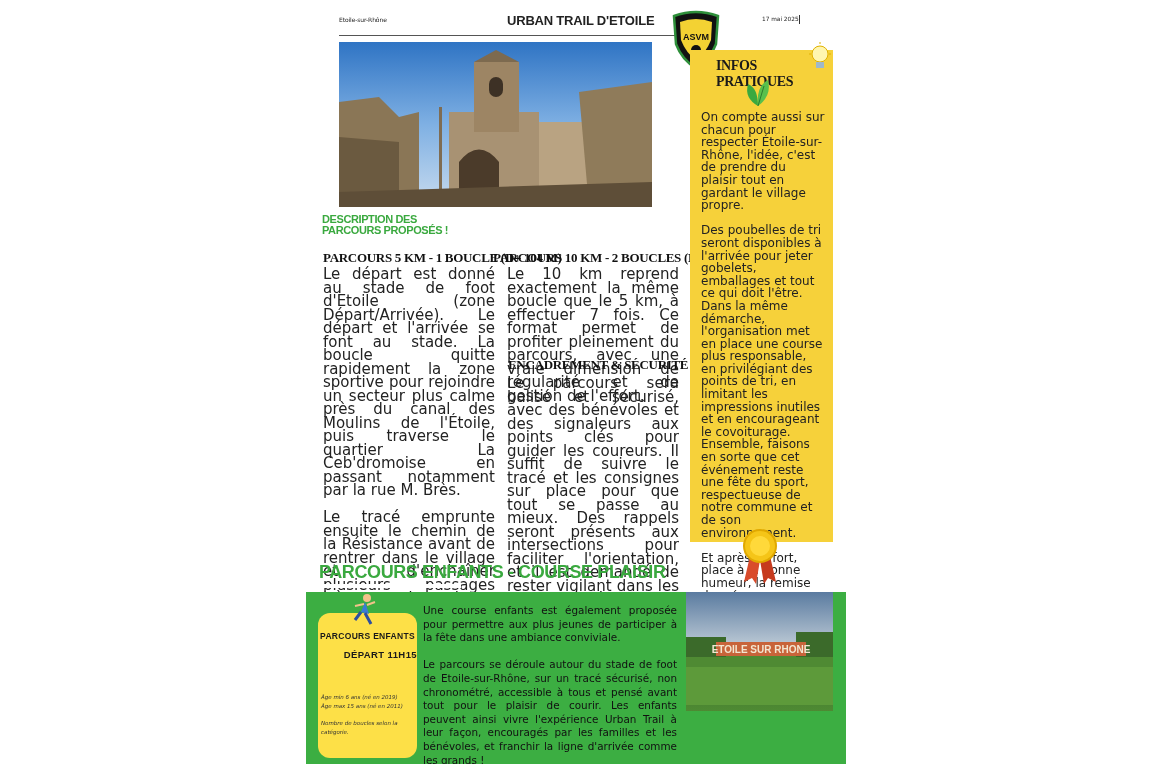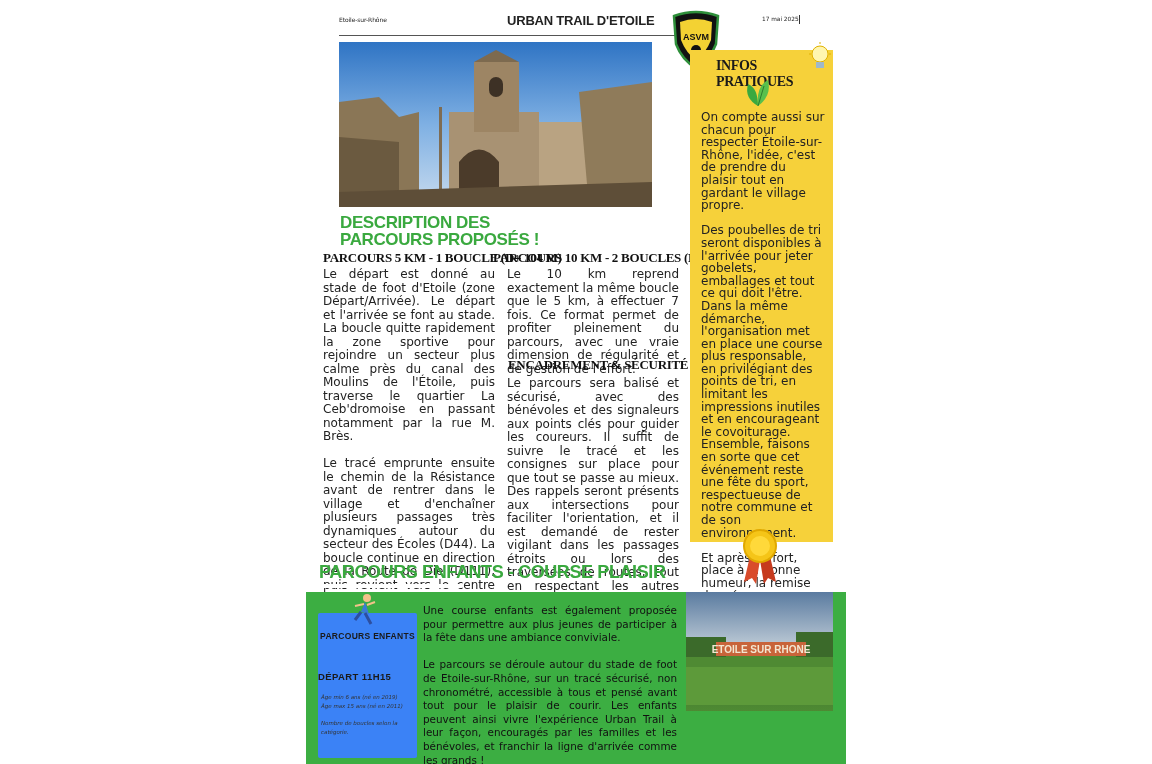--- a/index.html
+++ b/index.html
@@ -18,23 +18,23 @@
   
   .logo { position: absolute; left: 364px; top: 10px; width: 52px; height: 60px; }
 
   
   .hero { position: absolute; left: 33px; top: 42px; width: 313px; height: 165px; overflow: hidden; background: linear-gradient(180deg, #3d7fc9 0%, #6aa3dd 35%, #a7c7ea 55%, #9c8b6b 60%, #6d5a3e 100%); }
 
   
   .green-h { font-family: "Liberation Sans", sans-serif; font-weight: bold; color: #3aa93f; text-transform: uppercase; letter-spacing: -0.4px; line-height: 1; }
   .black-h { font-family: Liberation Serif, serif; font-weight: bold; color: #111; letter-spacing: -0.3px; font-size: 13px; white-space: nowrap; }
 
-  .desc-title { position: absolute; left: 34px; top: 214px; font-size: 17px; width: 200px; }
-
-  .col { position: absolute; font-size: 12px; line-height: 13.5px; color: #222; text-align: justify; }
+  .desc-title { position: absolute; left: 16px; top: 214px; font-size: 11px; width: 200px; }
+
+  .col { position: absolute; font-size: 15px; line-height: 13.5px; color: #222; text-align: justify; }
   .col p { margin-bottom: 13.5px; }
   .col p:last-child { margin-bottom: 0; }
   .col-left { left: 17px; top: 268px; width: 172px; }
   .col-right { left: 201px; top: 268px; width: 172px; }
 
   .h5km { position: absolute; left: 17px; top: 250px; }
   .h10km { position: absolute; left: 187px; top: 250px; }
   .hsecu { position: absolute; left: 202px; top: 357px; }
 
   .enfants-title { position: absolute; left: 13px; top: 563px; font-size: 18px; }
@@ -47,23 +47,23 @@
   .leaf { position: absolute; left: 52px; top: 28px; width: 32px; height: 30px; }
   .bulb { position: absolute; left: 117px; top: -8px; width: 26px; height: 32px; }
 
   
   .green-band { position: absolute; left: 0; top: 592px; width: 540px; height: 172px; background: #3cae42; }
   .white-strip { position: absolute; left: 0; top: 584px; width: 155px; height: 4px; background: #fff; }
   .kids-text { position: absolute; left: 117px; top: 604px; width: 254px; font-size: 10.4px; line-height: 13.6px; color: #111; text-align: justify; }
   .kids-text p { margin-bottom: 13.6px; }
   .kids-text p:last-child { margin-bottom: 0; }
 
-  .kid-card { position: absolute; left: 12px; top: 613px; width: 99px; height: 145px; background: #3b82f6; border-radius: 2px; }
+  .kid-card { position: absolute; left: 12px; top: 613px; width: 99px; height: 145px; background: #fde047; border-radius: 12px; }
   .kid-card .kc-title { position: absolute; left: 0; width: 99px; top: 18px; text-align: center; font-size: 8.5px; font-weight: bold; color: #1a1a1a; font-family: "Liberation Sans", sans-serif; letter-spacing: 0.3px; }
-  .kid-card .kc-depart { position: absolute; left: 0; width: 99px; top: 58px; text-align: left; font-size: 9.5px; font-weight: bold; color: #1a1a1a; font-family: "Liberation Sans", sans-serif; letter-spacing: 0.4px; }
+  .kid-card .kc-depart { position: absolute; left: 0; width: 99px; top: 36px; text-align: right; font-size: 9.5px; font-weight: bold; color: #1a1a1a; font-family: "Liberation Sans", sans-serif; letter-spacing: 0.4px; }
   .kid-card .kc-age { position: absolute; left: 3px; top: 80px; width: 95px; font-size: 5.5px; line-height: 8.5px; color: #333; font-style: italic; }
   .kid-card .kc-note { position: absolute; left: 3px; top: 106px; width: 95px; font-size: 5.5px; line-height: 8.5px; color: #333; font-style: italic; }
   .runner { position: absolute; left: 41px; top: 592px; width: 36px; height: 36px; }
 
   
   .medal { position: absolute; left: 432px; top: 528px; width: 44px; height: 56px; }
   .village { position: absolute; left: 380px; top: 592px; width: 147px; height: 119px; overflow: hidden; background: linear-gradient(180deg, #5e7fa3 0%, #8aa4c0 25%, #c5cfd8 45%, #3c6b2c 58%, #4e8a33 100%); }
 </style>
 </head>
 <body>

